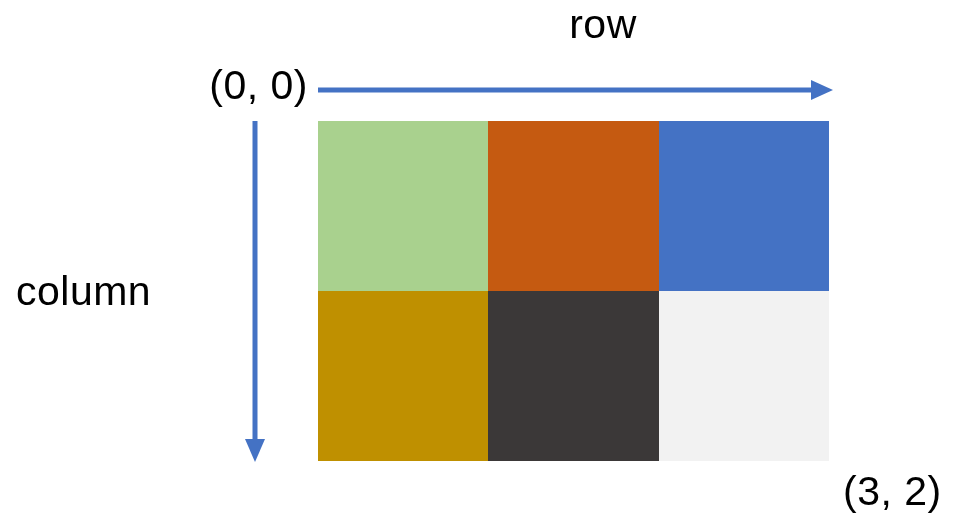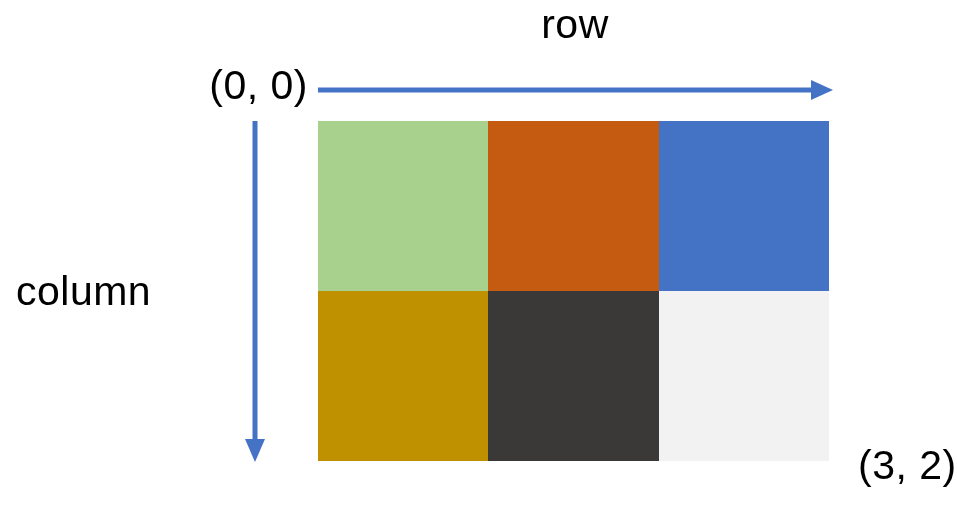--- a/index.html
+++ b/index.html
@@ -33,23 +33,22 @@
     top: 270px;
     left: 16px;
     text-align: center;
   }
   .label-origin {
     top: 64px;
     left: 308px;
     transform: translateX(-100%);
   }
   .label-max {
-    top: 444px;
+    top: 470px;
     left: 843px;
-    margin-left: 15px;
   }
   .arrows-svg {
     position: absolute;
     top: 0;
     left: 0;
     width: 957px;
     height: 530px;
   }
   .grid {
     position: absolute;
@@ -75,21 +74,21 @@
     <g>
       <line id="row-arrow-line" x1="318" y1="90" x2="813" y2="90" stroke-width="5" stroke="#4472C4"></line>
       <polygon id="row-arrow-head" points="811,80 833,90 811,100" fill="#4472C4"></polygon>
     </g>
     <g>
       <line id="col-arrow-line" x1="255" y1="121" x2="255" y2="441" stroke-width="5" stroke="#4472C4"></line>
       <polygon id="col-arrow-head" points="245,439 265,439 255,462" fill="#4472C4"></polygon>
     </g>
   </svg>
 
-  <div class="axis-label label-row" style="color: rgb(0, 0, 0);">row</div>
+  <div class="axis-label label-row" style="color: rgb(0, 0, 0); margin-left: 28px;">row</div>
 
   <div class="axis-label label-column" style="color: rgb(0, 0, 0);">column</div>
 
   <div class="axis-label label-origin" style="color: rgb(0, 0, 0);">(0, 0)</div>
 
   <div class="axis-label label-max" style="color: rgb(0, 0, 0);">(3, 2)</div>
 
   <div class="grid">
       <div class="grid-cell" style="background: rgb(169, 209, 142); grid-row-start: 1; grid-column-start: 1;"></div>
       <div class="grid-cell" style="background: rgb(197, 90, 17); grid-row-start: 1; grid-column-start: 2;"></div>

